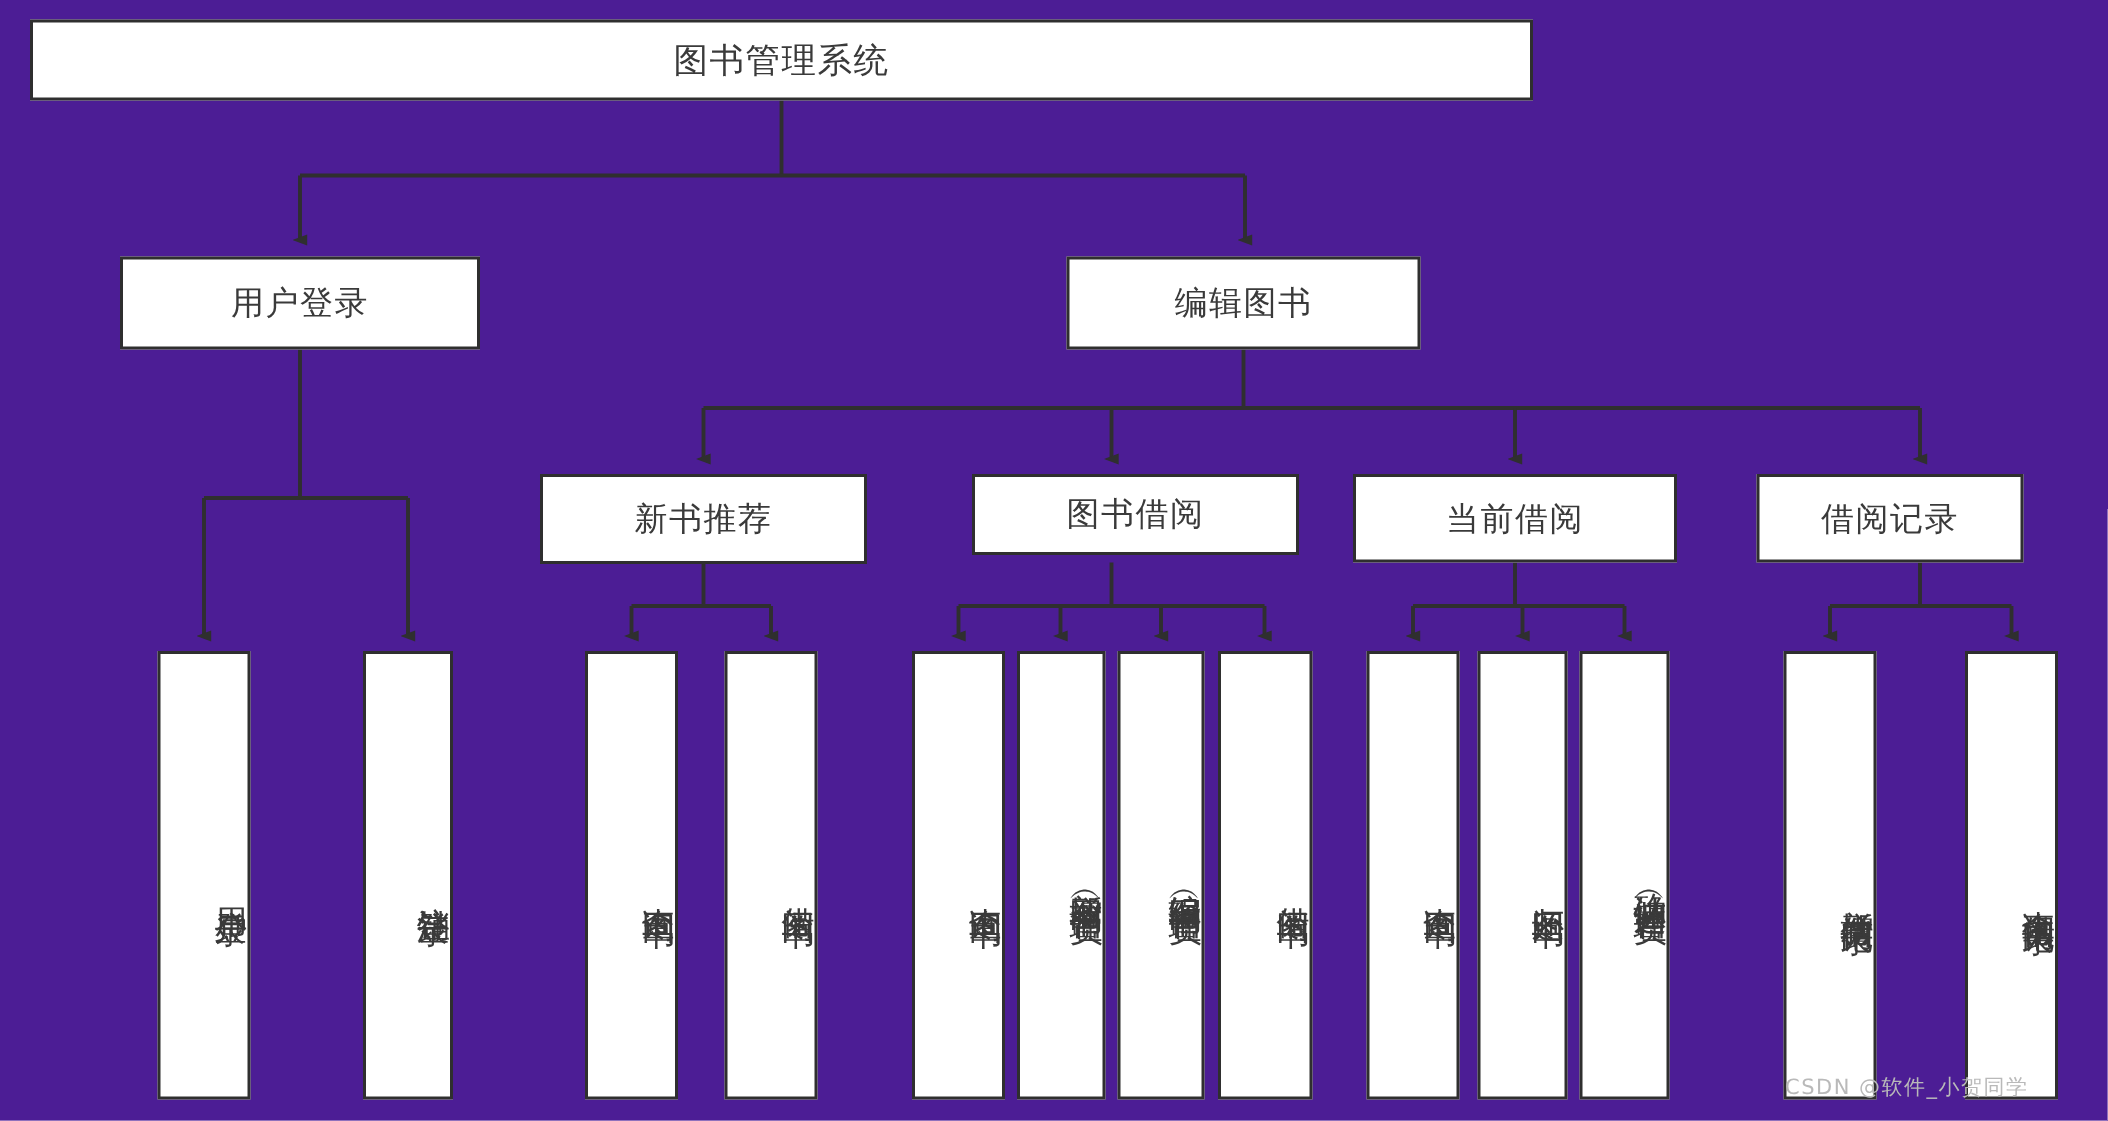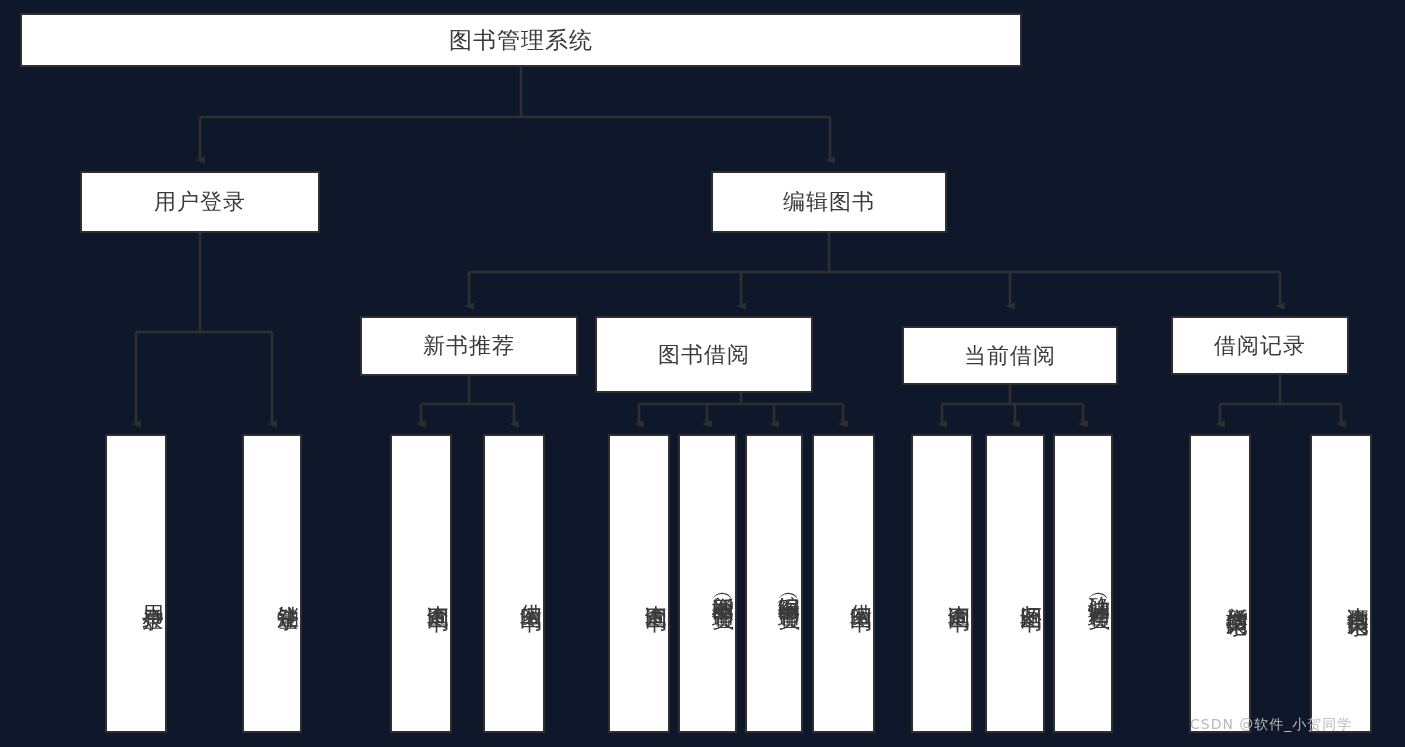--- a/index.html
+++ b/index.html
@@ -1,20 +1,20 @@
 <!DOCTYPE html>
 <html><head>
 <meta charset="utf-8">
 <style>
   html,body{margin:0;padding:0;background:#ffffff;}
   body{
     font-family:"DejaVu Sans","Liberation Sans",sans-serif;
     width:1405px;height:747px;overflow:hidden;position:relative;
   }
-  #diagram-root{position:relative;width:1405px;height:747px;background:#0f172a;}
+  #diagram-root{position:relative;width:1405px;height:747px;background:#4c1d95;}
   svg.diagram-canvas{position:absolute;top:0;left:0;width:1405px;height:747px;}
   .node-box{
     position:absolute;box-sizing:border-box;
     border:2px solid #2f2f2f;background:#ffffff;
     display:flex;align-items:center;justify-content:center;
     color:#3a3a3a;
   }
   .node-box.horizontal{font-size:22px;letter-spacing:1px;}
   .node-box.root{font-size:23px;}
   .node-box.vertical{
@@ -106,24 +106,24 @@
   <div class="node-box horizontal" style="left:80px;top:171px;width:240px;height:62px;">
     <span class="node-label">用户登录</span>
   </div>
   <div class="node-box horizontal" style="left:711px;top:171px;width:236px;height:62px;">
     <span class="node-label">编辑图书</span>
   </div>
 
   <div class="node-box horizontal" style="left:360px;top:316px;width:218px;height:60px;">
     <span class="node-label">新书推荐</span>
   </div>
-  <div class="node-box horizontal" style="left:595px;top:316px;width:218px;height:77px;">
+  <div class="node-box horizontal" style="left:648px;top:316px;width:218px;height:54px;">
     <span class="node-label">图书借阅</span>
   </div>
-  <div class="node-box horizontal" style="left:902px;top:316px;width:216px;height:59px;margin-top:10px;">
+  <div class="node-box horizontal" style="left:902px;top:316px;width:216px;height:59px;">
     <span class="node-label">当前借阅</span>
   </div>
   <div class="node-box horizontal" style="left:1171px;top:316px;width:178px;height:59px;">
     <span class="node-label">借阅记录</span>
   </div>
 
   <div class="node-box vertical" style="left:105px;top:434px;width:62px;height:299px;">
     <span class="node-label">用户登录</span>
   </div>
   <div class="node-box vertical" style="left:242px;top:434px;width:60px;height:299px;">

